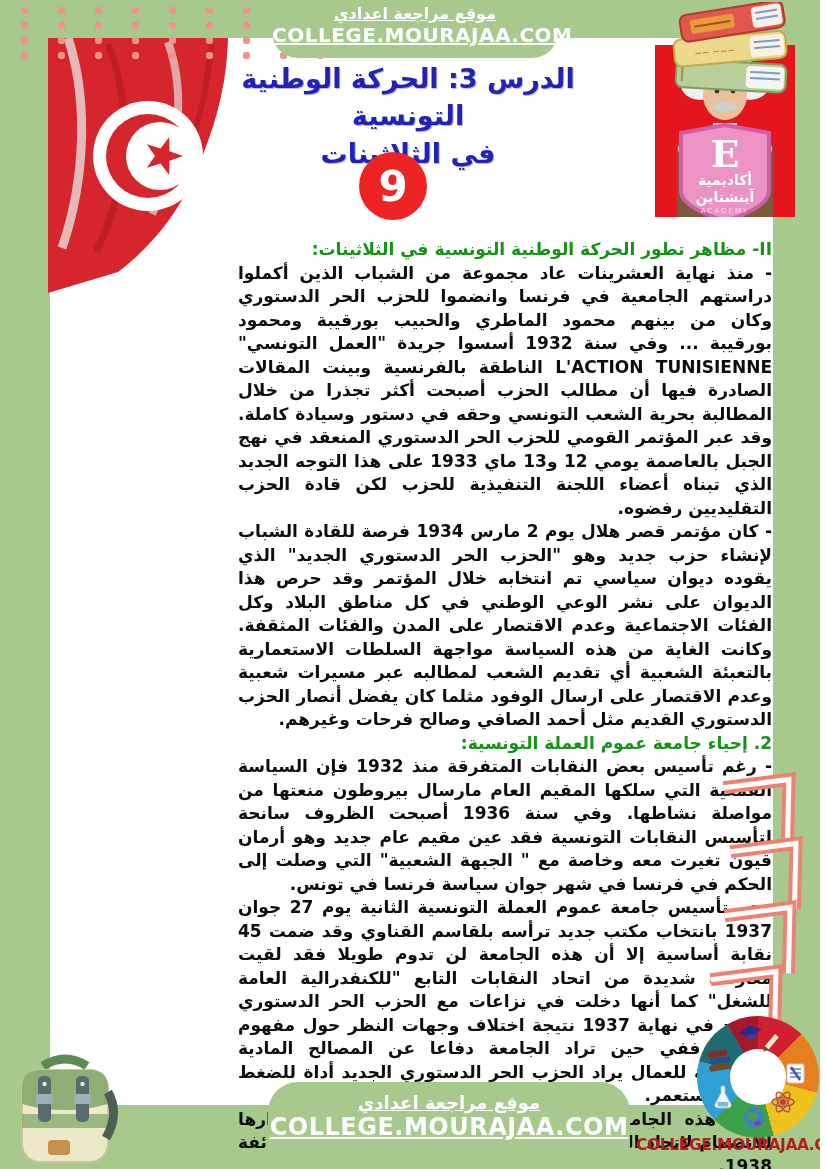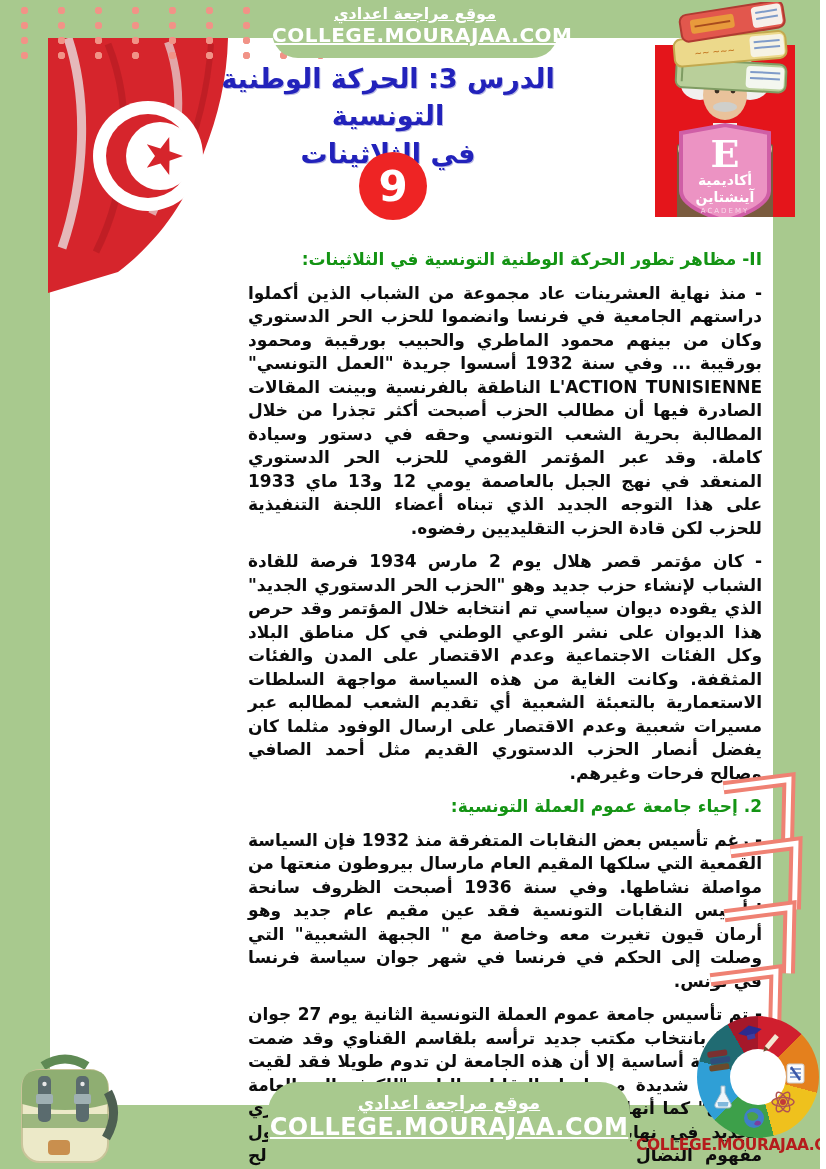--- a/index.html
+++ b/index.html
@@ -16,30 +16,30 @@
   .header-tab{position:absolute;left:272px;top:0;width:286px;height:58px;background:#a8c98e;
     border-radius:0 0 26px 26px;z-index:6;text-align:center;color:#ffffff;font-weight:bold;}
   .header-tab .l1{display:block;font-size:16px;margin-top:4px;text-decoration:underline;}
   .header-tab .l2{display:block;font-size:20px;letter-spacing:.5px;text-decoration:underline;}
   .footer-tab{position:absolute;left:268px;top:1082px;width:362px;height:87px;background:#a8c98e;
     border-radius:30px 30px 0 0;z-index:6;text-align:center;color:#ffffff;font-weight:bold;}
   .footer-tab .l1{display:block;font-size:18px;margin-top:10px;text-decoration:underline;}
   .footer-tab .l2{display:block;font-size:24px;letter-spacing:.5px;text-decoration:underline;}
 
   
-  .title{position:absolute;left:220px;top:60px;width:336px;z-index:3;text-align:center;direction:rtl;
+  .title{position:absolute;left:240px;top:60px;width:336px;z-index:3;text-align:center;direction:rtl;
     color:#2222bb;font-weight:bold;font-size:27px;line-height:1.38;text-shadow:1px 1px 0 #b9b9e2;}
   .lesson-circle{position:absolute;left:359px;top:152px;width:68px;height:68px;border-radius:50%;
     background:#ee2424;z-index:3;display:flex;align-items:center;justify-content:center;}
   .lesson-circle span{color:#ffffff;font-size:42px;font-weight:bold;}
 
   
   .content{position:absolute;left:238px;top:238px;width:534px;z-index:2;direction:rtl;
     text-align:justify;font-weight:bold;font-size:17px;line-height:23.5px;color:#0d0d0d;}
-  .content p{margin:10px;}
+  .content p{margin:0;}
   .content .green{color:#149414;}
 
   
   .einstein{position:absolute;left:655px;top:45px;width:140px;height:172px;z-index:3;}
   
   .books{position:absolute;left:668px;top:2px;width:135px;height:106px;z-index:6;}
   
   .flag{position:absolute;left:48px;top:38px;width:185px;height:255px;z-index:2;}
   
   .chevrons{position:absolute;left:700px;top:768px;width:126px;height:272px;z-index:4;pointer-events:none;}

